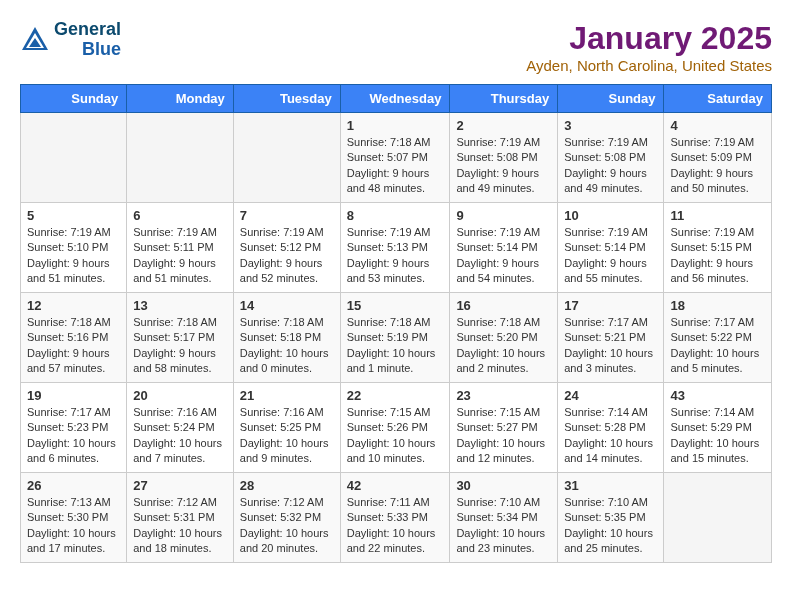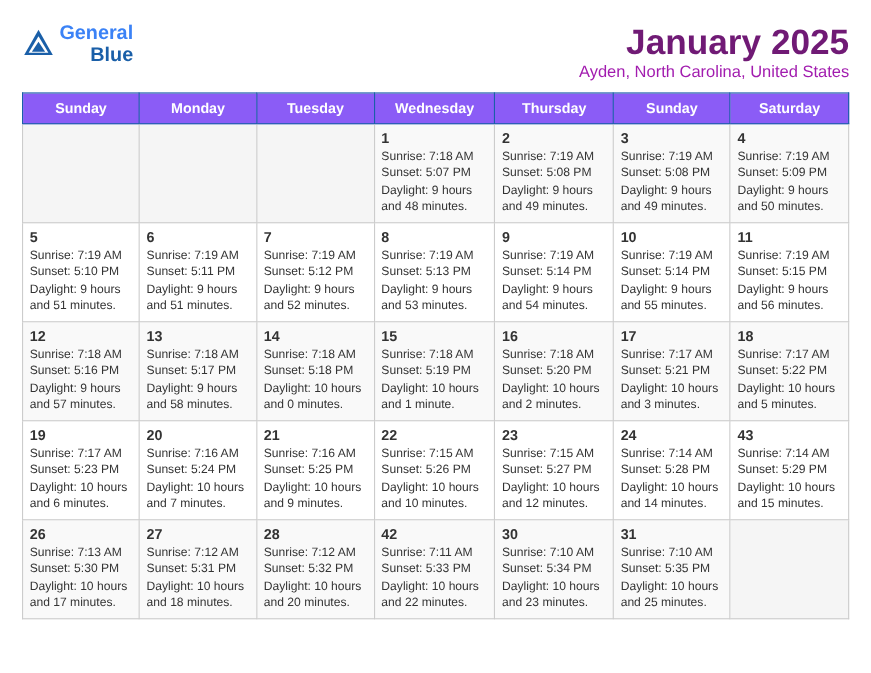--- a/index.html
+++ b/index.html
@@ -21,21 +21,21 @@
       align-items: center;
     }
     .logo-text {
       display: flex;
       flex-direction: column;
       line-height: 1.1;
     }
     .logo-general {
       font-size: 18px;
       font-weight: bold;
-      color: #3b82f6;
+      color: #0c4a6e;
     }
     .logo-blue {
       font-size: 18px;
       font-weight: bold;
       color: #1a5fa8;
       text-align: right;
     }
     .logo-icon {
       width: 30px;
       height: 30px;
@@ -44,31 +44,31 @@
     .title-section {
       text-align: right;
     }
     .month-title {
       font-size: 32px;
       font-weight: bold;
       color: #701a75;
     }
     .location {
       font-size: 15px;
-      color: #a21caf;
+      color: #a16207;
     }
     .calendar {
       width: 100%;
       border-collapse: collapse;
       border: 1px solid #ccc;
     }
     .calendar th {
-      background-color: #8b5cf6;
+      background-color: #3b82f6;
       color: #fff;
-      text-align: center;
+      text-align: right;
       padding: 6px 8px;
       font-size: 13px;
       border: 1px solid #1a5fa8;
     }
     .calendar td {
       vertical-align: top;
       padding: 5px 6px;
       border: 1px solid #ccc;
       font-size: 11px;
       width: 113px;

